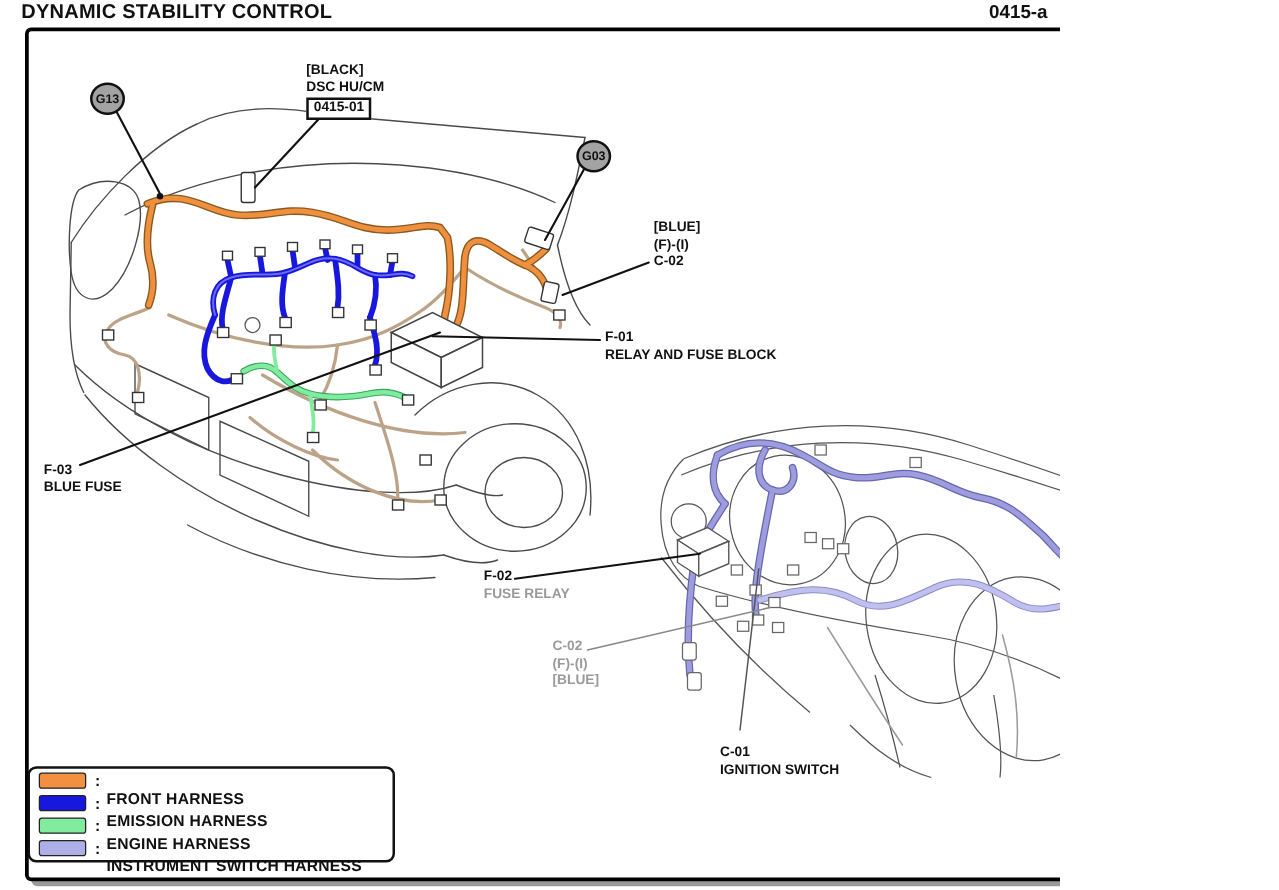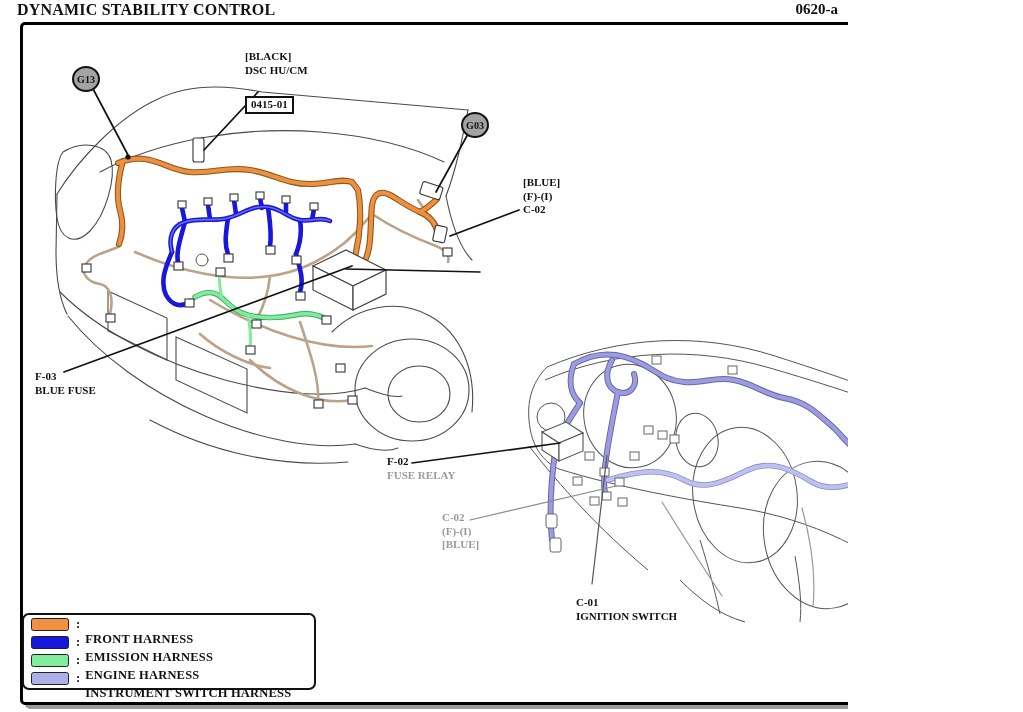--- a/index.html
+++ b/index.html
@@ -1,43 +1,43 @@
 <!DOCTYPE html>
 <html><head>
 <meta charset="utf-8">
 <style>
   html,body{margin:0;padding:0;background:#fff;}
   #page{position:relative;width:848px;height:712px;background:#fff;overflow:hidden;
-        font-family:Liberation Serif, serif;color:#111;}
+        font-family:Liberation Sans, sans-serif;color:#111;}
   .page-title{position:absolute;left:17px;top:1px;font-size:16px;font-weight:700;letter-spacing:.2px;}
   .page-code{position:absolute;right:10px;top:1px;font-size:15px;font-weight:700;}
   .frame{position:absolute;left:20px;top:22px;width:990px;height:677px;
          border:3px solid #000;border-radius:5px;background:#fff;
          box-shadow:5px 4px 0 #9a9a9a;}
   svg.art{position:absolute;left:0;top:0;}
   .lbl{position:absolute;font-size:11px;font-weight:700;line-height:13.5px;white-space:nowrap;}
   .lbl .gray{color:#9a9a9a;}
   .badge{position:absolute;width:24px;height:22px;border:2px solid #111;border-radius:50%;
          display:flex;align-items:center;justify-content:center;font-size:10px;font-weight:700;background:#a3a3a3;}
-  .refbox{display:inline-block;border:2px solid #111;padding:0 4px;margin-top:19px;background:#fff;}
+  .refbox{display:inline-block;border:2px solid #111;padding:0 4px;margin-top:1px;background:#fff;}
   .legend{position:absolute;left:22px;top:613px;width:294px;height:77px;border:2.5px solid #111;
           border-radius:7px;background:#fff;display:flex;flex-direction:column;justify-content:center;
           padding:2px 7px;box-sizing:border-box;}
   .legend-row{display:flex;align-items:center;height:18px;}
   .swatch{width:36px;height:11px;border:1.6px solid #222;border-radius:2.5px;margin-right:7px;flex:0 0 auto;}
   .legend-sep{font-size:12.5px;font-weight:700;margin-right:5px;}
   .legend-label{font-size:12.5px;font-weight:700;letter-spacing:.2px;margin-top:29px;}
 </style>
 </head>
 <body>
 
 <div id="page">
 
   <div class="page-title">DYNAMIC STABILITY CONTROL</div>
-  <div class="page-code">0620-a</div>
+  <div class="page-code">0415-a</div>
   <div class="frame"></div>
 
   <svg class="art" width="1023" height="712" viewBox="0 0 1023 712">
 
     <g fill="none" stroke="#4a4a4a" stroke-width="1.1" stroke-linecap="round">
       <path d="M57,194 C78,160 118,117 158,99 C186,85 222,84 262,92 L468,110"></path>
       <path d="M468,110 C462,140 456,170 446,196"></path>
       <path d="M57,194 L56,252 C56,282 60,300 67,314"></path>
       <path d="M63,152 C82,140 106,144 111,160 C116,178 106,214 90,231 C74,247 60,238 57,218 C54,198 55,162 63,152 Z"></path>
       <path d="M100,172 C160,140 240,126 320,132 C370,136 410,146 444,162"></path>
@@ -246,20 +246,24 @@
     <div>DSC HU/CM</div>
     <div class="refbox">0415-01</div>
   </div>
 
   <div class="lbl" style="left:523px;top:176px;">
     <div>[BLUE]</div>
     <div>(F)-(I)</div>
     <div>C-02</div>
   </div>
 
+  <div class="lbl" style="left:484px;top:264px;">
+    <div>F-01</div>
+    <div>RELAY AND FUSE BLOCK</div>
+  </div>
 
   <div class="lbl" style="left:35px;top:370px;">
     <div>F-03</div>
     <div>BLUE FUSE</div>
   </div>
 
   <div class="lbl" style="left:387px;top:455px;">
     <div>F-02</div>
     <div class="gray">FUSE RELAY</div>
   </div>

